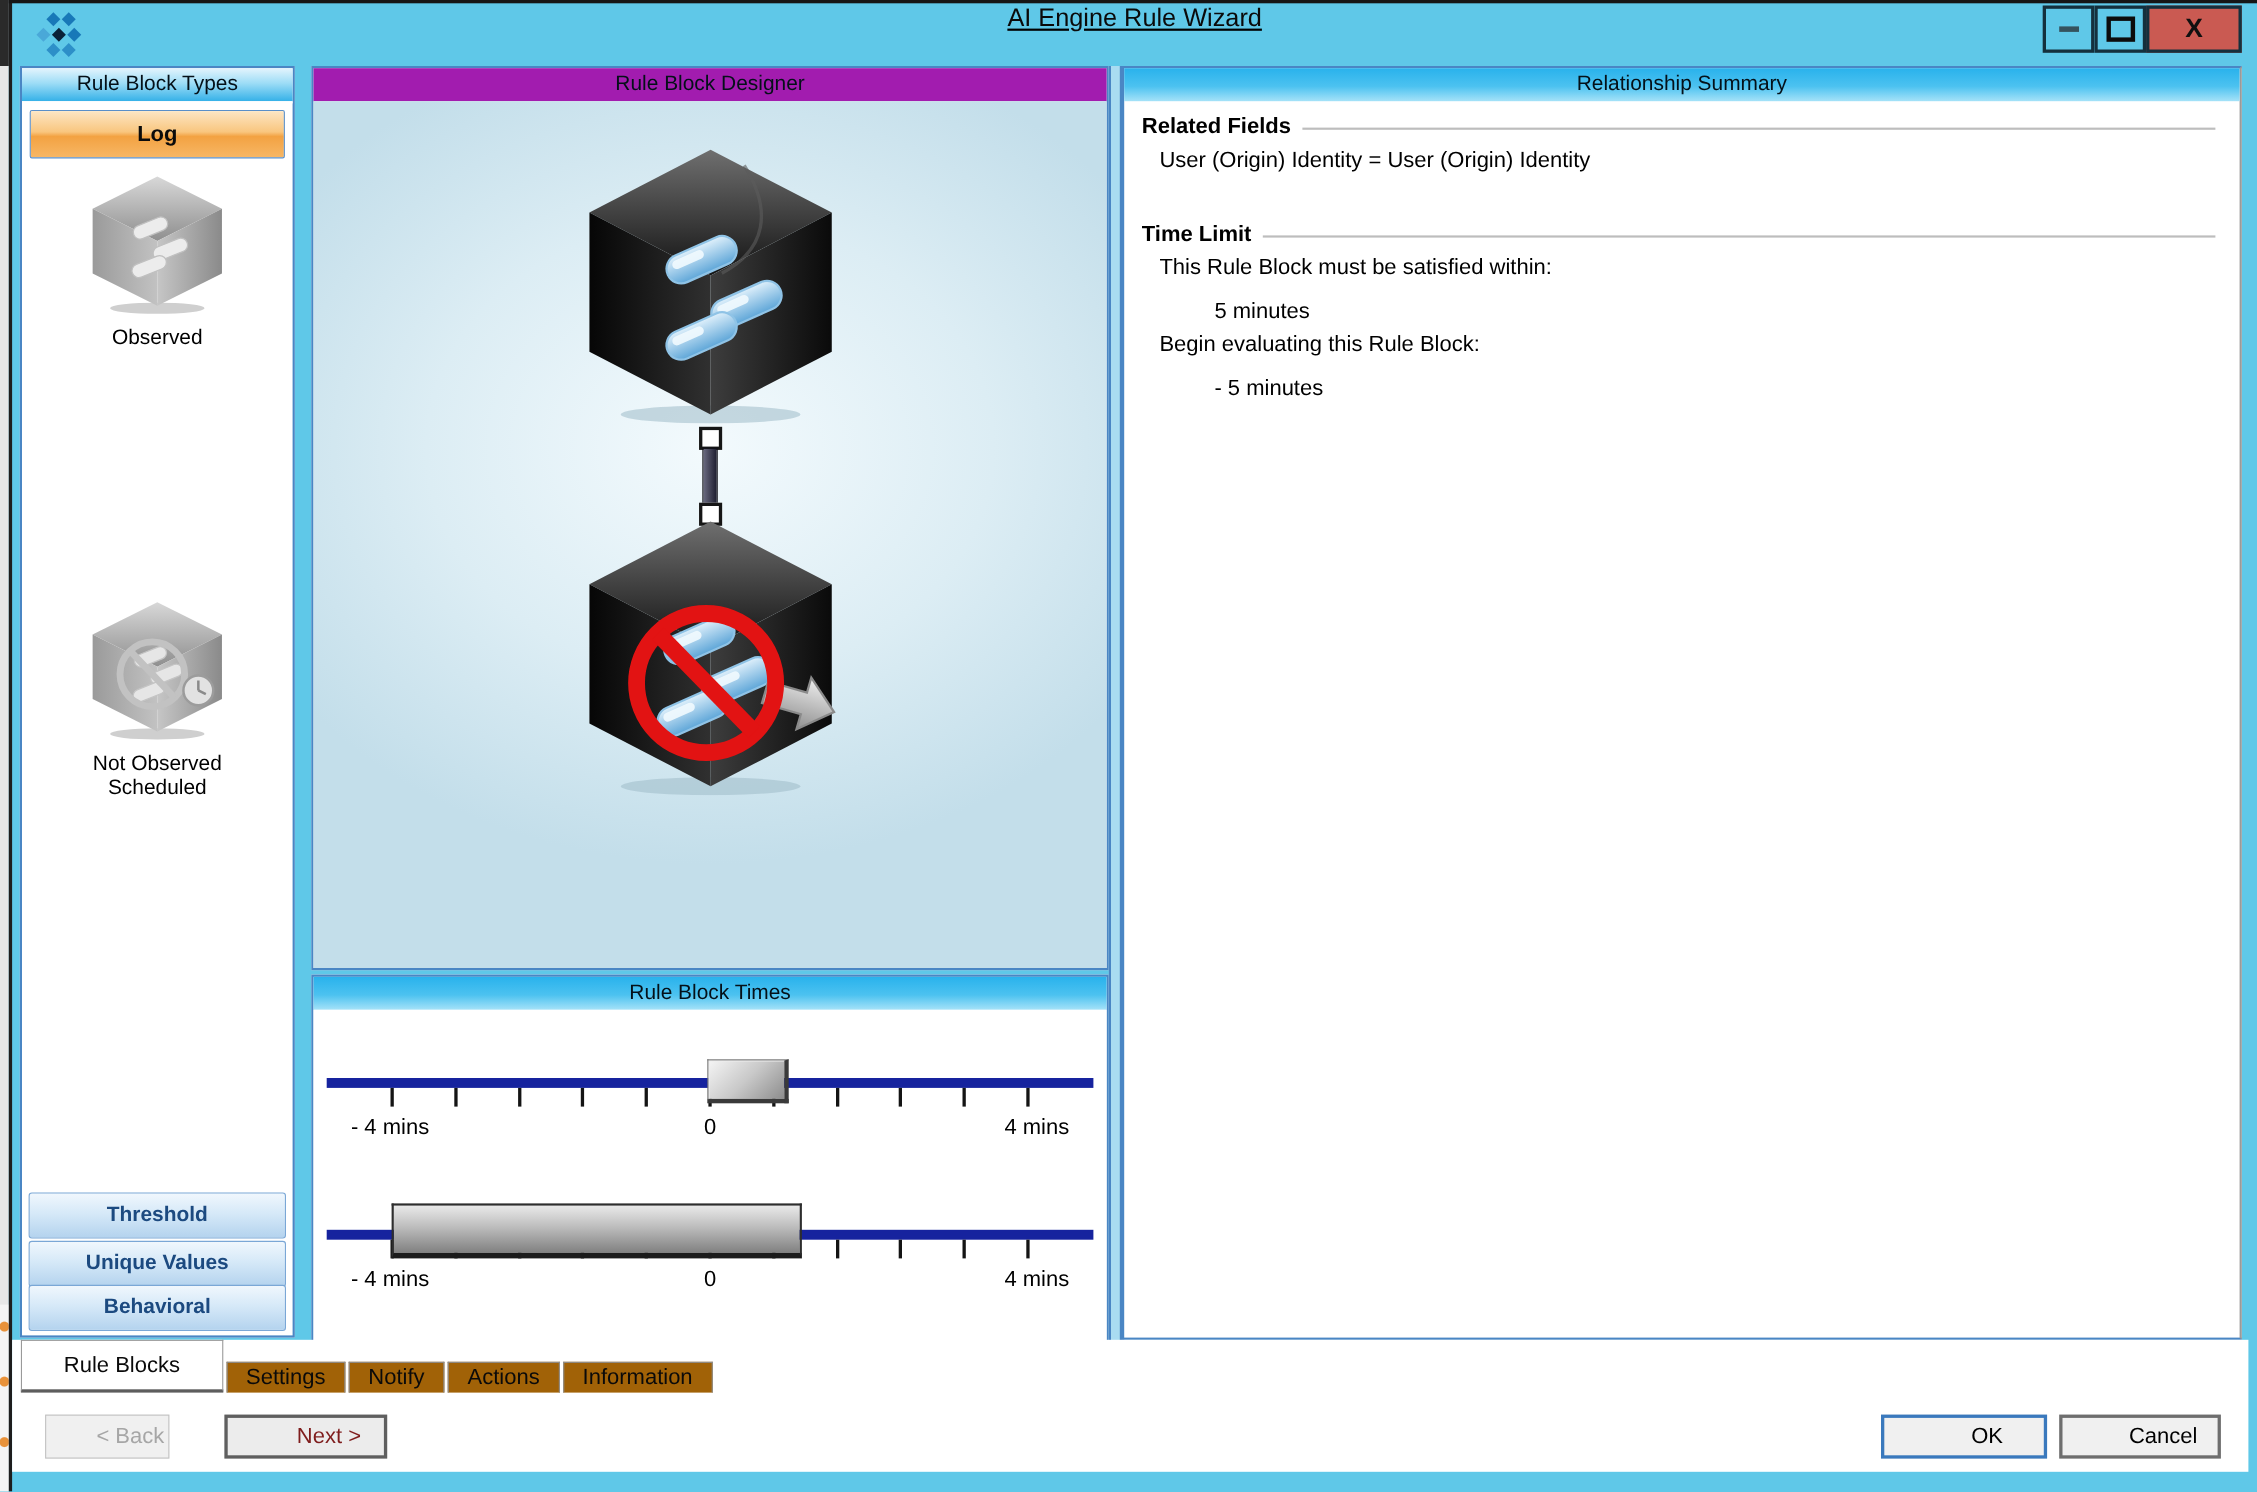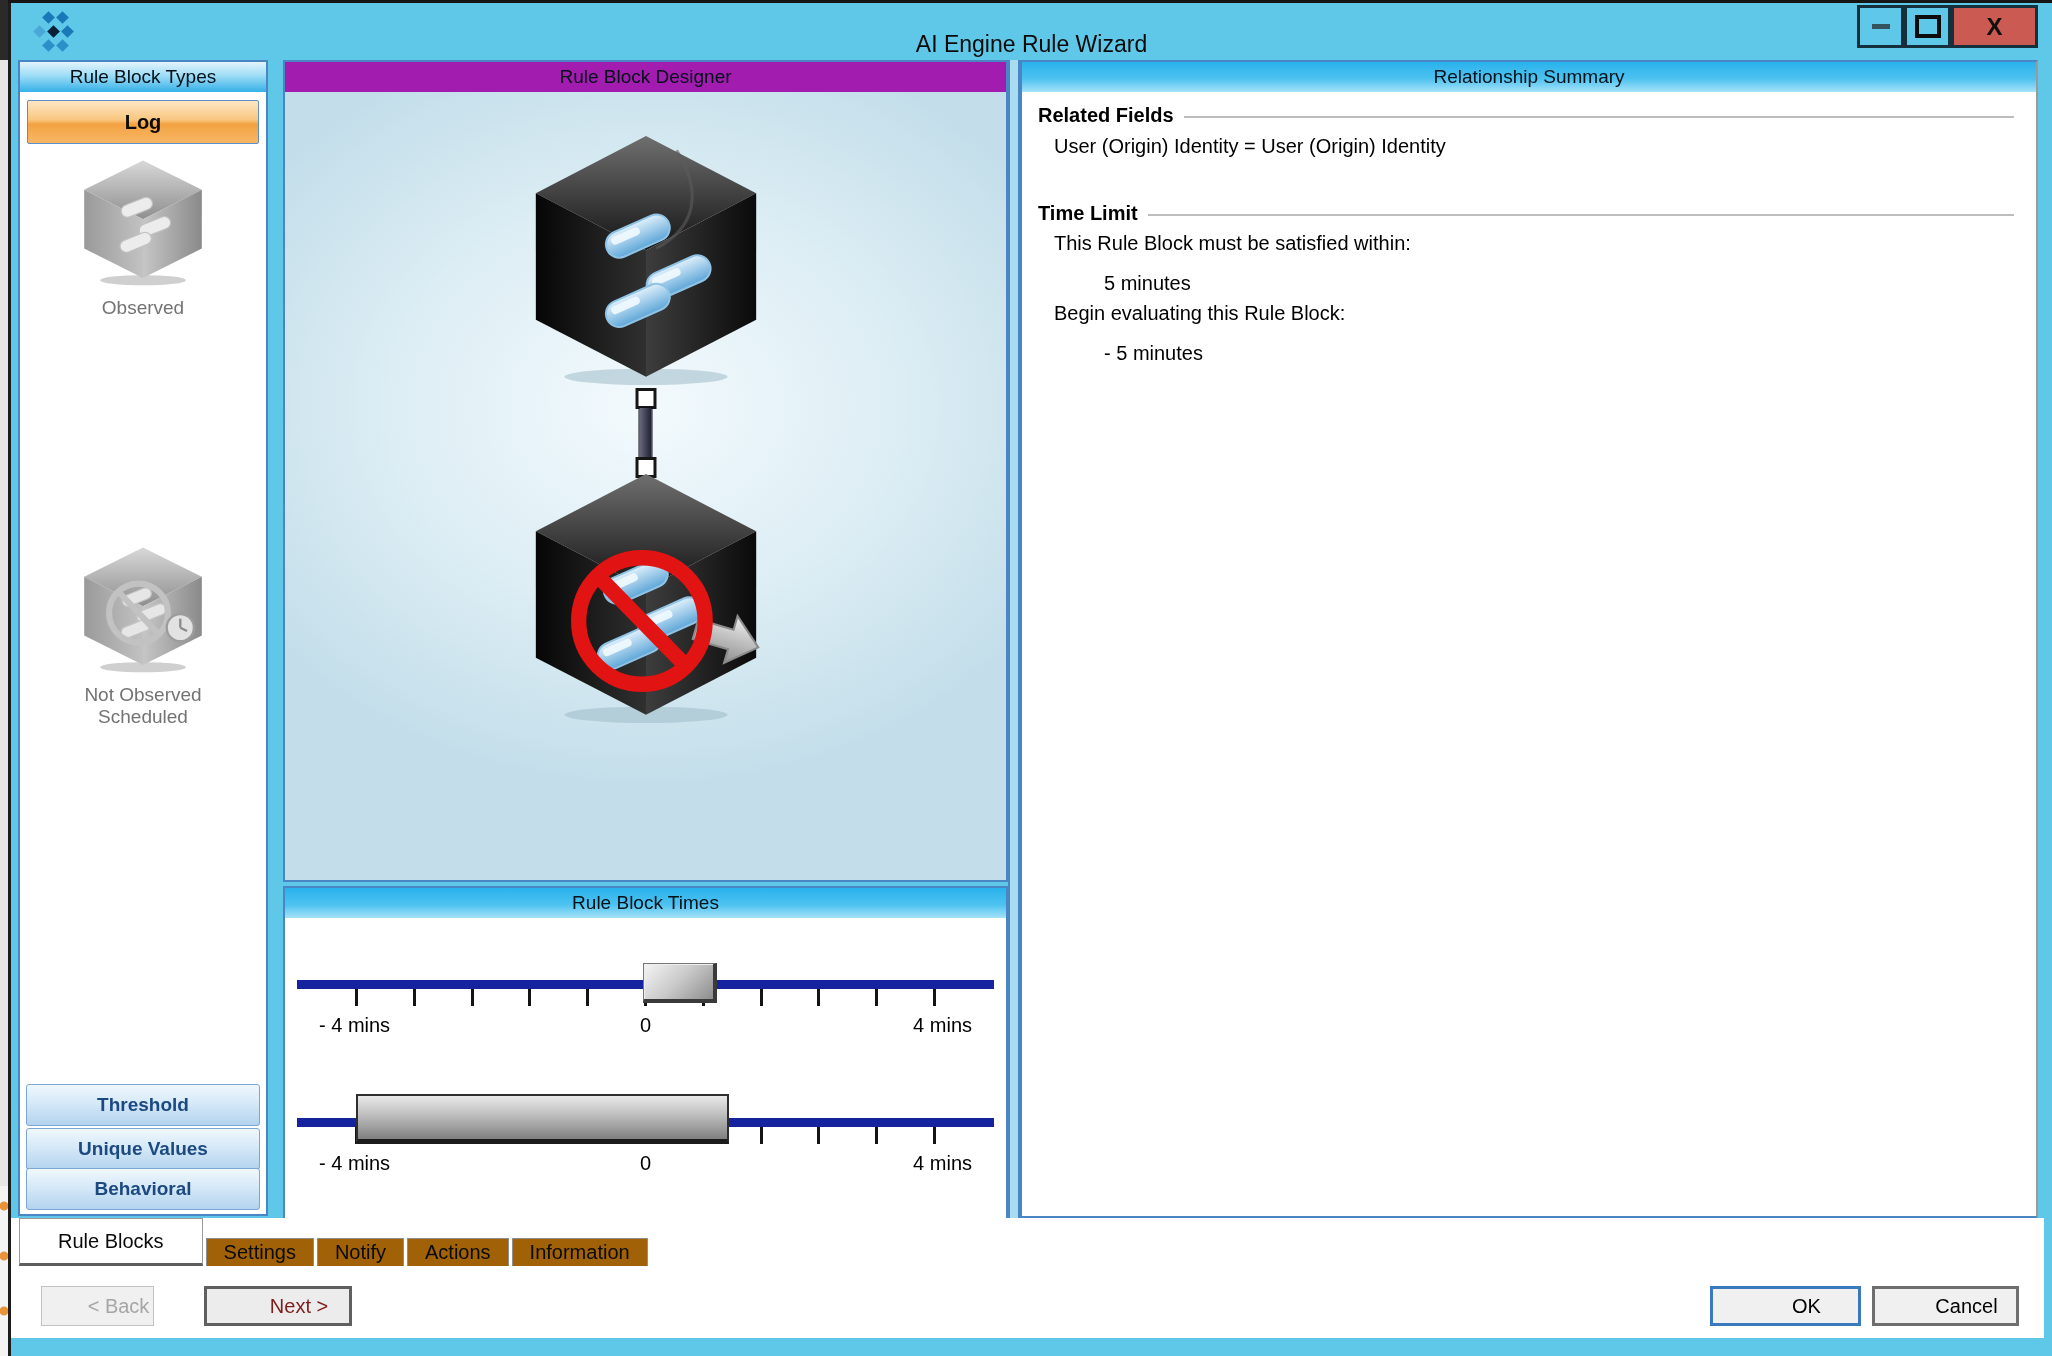--- a/index.html
+++ b/index.html
@@ -13,21 +13,21 @@
   .bg-edge{position:absolute;left:0;top:0;width:8px;height:1356px;background:#e7e7e7;}
   .bg-edge::before{content:"";position:absolute;left:0;top:0;width:8px;height:60px;background:#2a2a2a;}
   .bg-edge::after{content:"";position:absolute;left:0;bottom:0;width:8px;height:170px;
     background:radial-gradient(circle 5px at 4px 20px,#e8923a 0 4px,transparent 5px),
                radial-gradient(circle 5px at 4px 70px,#e8923a 0 4px,transparent 5px),
                radial-gradient(circle 5px at 4px 125px,#e8923a 0 4px,transparent 5px),#f4f4f4;}
   .edge-dark{position:absolute;left:8px;top:0;width:3px;height:1356px;background:#1d1d1d;}
   .top-line{position:absolute;left:8px;top:0;right:0;height:3px;background:#161616;}
 
   
-  .titlebar{position:absolute;left:11px;top:3px;right:0;height:55px;display:flex;align-items:flex-end;justify-content:center;}
+  .titlebar{position:absolute;left:11px;top:3px;right:0;height:55px;display:flex;align-items:flex-start;justify-content:center;text-decoration:underline;}
   .title-text{font-size:23px;color:#0a0a0a;}
   .logo{position:absolute;left:20px;top:8px;}
   .win-controls{position:absolute;top:5px;right:14px;display:flex;}
   .win-btn{height:43px;border:3px solid #14303d;background:#5fc8e8;display:flex;align-items:center;justify-content:center;margin-left:0px;box-sizing:border-box;}
   .win-btn.min,.win-btn.max{width:47px;}
   .win-btn.close{width:87px;background:#ca5a52;font-weight:bold;font-size:24px;color:#101010;}
   .glyph-min{width:18px;height:5px;background:#35535e;}
   .glyph-max{width:18px;height:15px;border:4px solid #0c0c0c;background:transparent;}
 
   
@@ -37,21 +37,21 @@
   .hdr-mid{background:linear-gradient(180deg,#29b2ec 0%,#4cc2f0 55%,#a5e2f8 100%);}
   .hdr-flat{background:#a21caf;}
 
   
   .left-panel{left:18px;top:60px;width:250px;height:1156px;}
   .log-btn{position:absolute;left:7px;right:7px;top:38px;height:42px;
     background:linear-gradient(180deg,#fde6c4 0%,#f9c67f 45%,#f3a242 55%,#f7b765 100%);
     border:1px solid #5a8fc8;border-radius:2px;display:flex;align-items:center;justify-content:center;
     font-size:20px;font-weight:bold;color:#0b0b0b;cursor:pointer;}
   .type-item{position:absolute;left:0;width:246px;display:flex;flex-direction:column;align-items:center;cursor:pointer;}
-  .type-item .type-label{margin-top:10px;color:#737373;font-size:19px;text-align:center;line-height:1.15;width:180px;}
+  .type-item .type-label{margin-top:10px;color:#000000;font-size:19px;text-align:center;line-height:1.15;width:180px;}
   .ti-1{top:95px;}.ti-2{top:275px;}.ti-3{top:482px;}
   .cat-btn{position:absolute;left:6px;right:6px;height:40px;
     background:linear-gradient(180deg,#f0f7fd 0%,#d6e9f8 45%,#b4d3ee 100%);
     border:1px solid #7aa7d6;border-radius:3px;display:flex;align-items:center;justify-content:center;
     color:#1c4a80;font-weight:bold;font-size:19px;cursor:pointer;}
   .cb-1{top:1022px;}.cb-2{top:1066px;}.cb-3{top:1106px;}
 
   
   .designer-panel{left:283px;top:60px;width:725px;height:822px;}
   .designer-canvas{position:absolute;left:0;right:0;top:30px;bottom:0;

